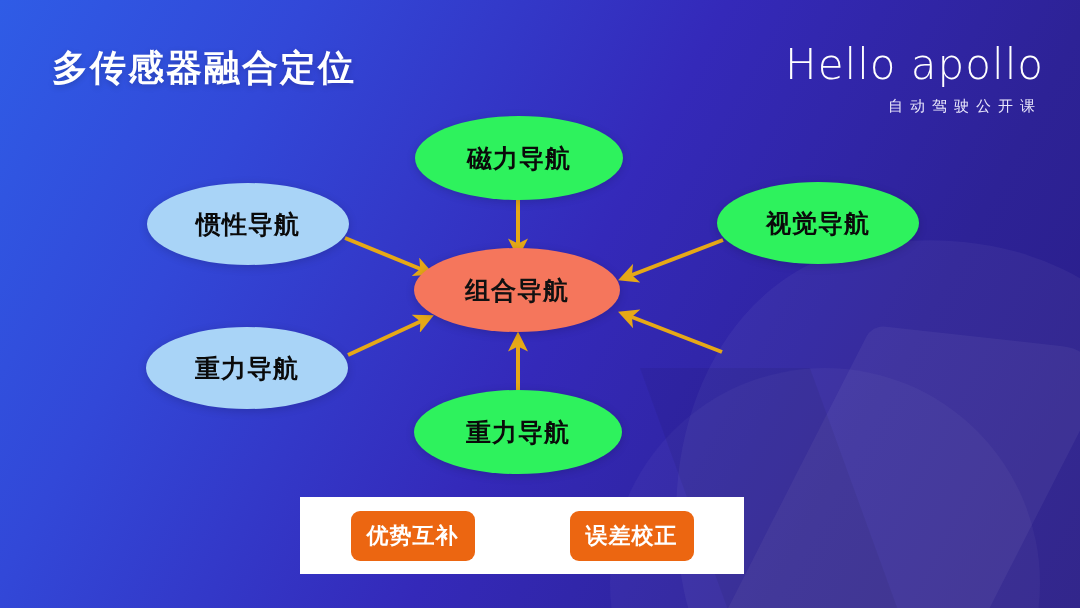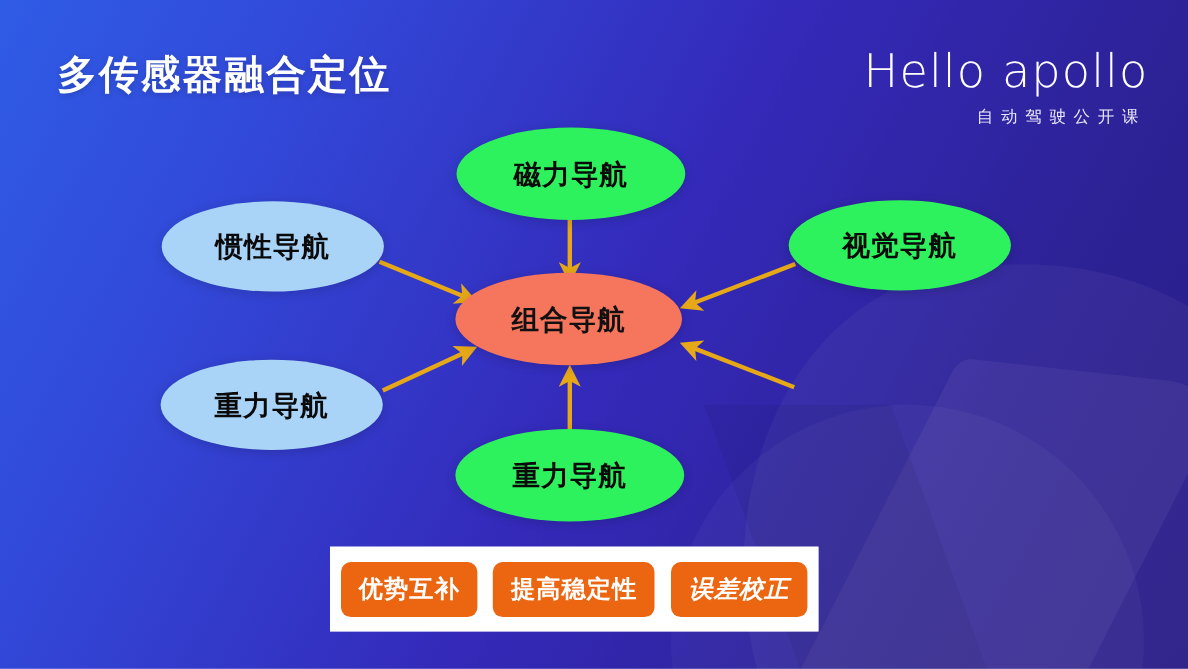--- a/index.html
+++ b/index.html
@@ -127,17 +127,16 @@
       <div class="node" style="left: 414px; top: 390px; width: 208px; height: 84px; background: rgb(46, 242, 93);">
         <span>重力导航</span>
       </div>
       <div class="node center" style="left: 414px; top: 248px; width: 206px; height: 84px; background: rgb(245, 118, 92); text-align: right;">
         <span>组合导航</span>
       </div>
     </div>
 
   <div id="panel" style="background: rgb(255, 255, 255); border-color: rgb(255, 255, 255); text-align: right;">
       <div class="tag" style="background: rgb(236, 102, 17);">优势互补</div>
-      <div class="tag" style="background: rgb(236, 102, 17);">提高稳定性</div>
-      <div class="tag" style="background: rgb(236, 102, 17); font-style: italic;">误差校正</div>
+      <div class="tag" style="background: rgb(236, 102, 17);">误差校正</div>
     </div>
 
 </div>
 
 </body></html>

